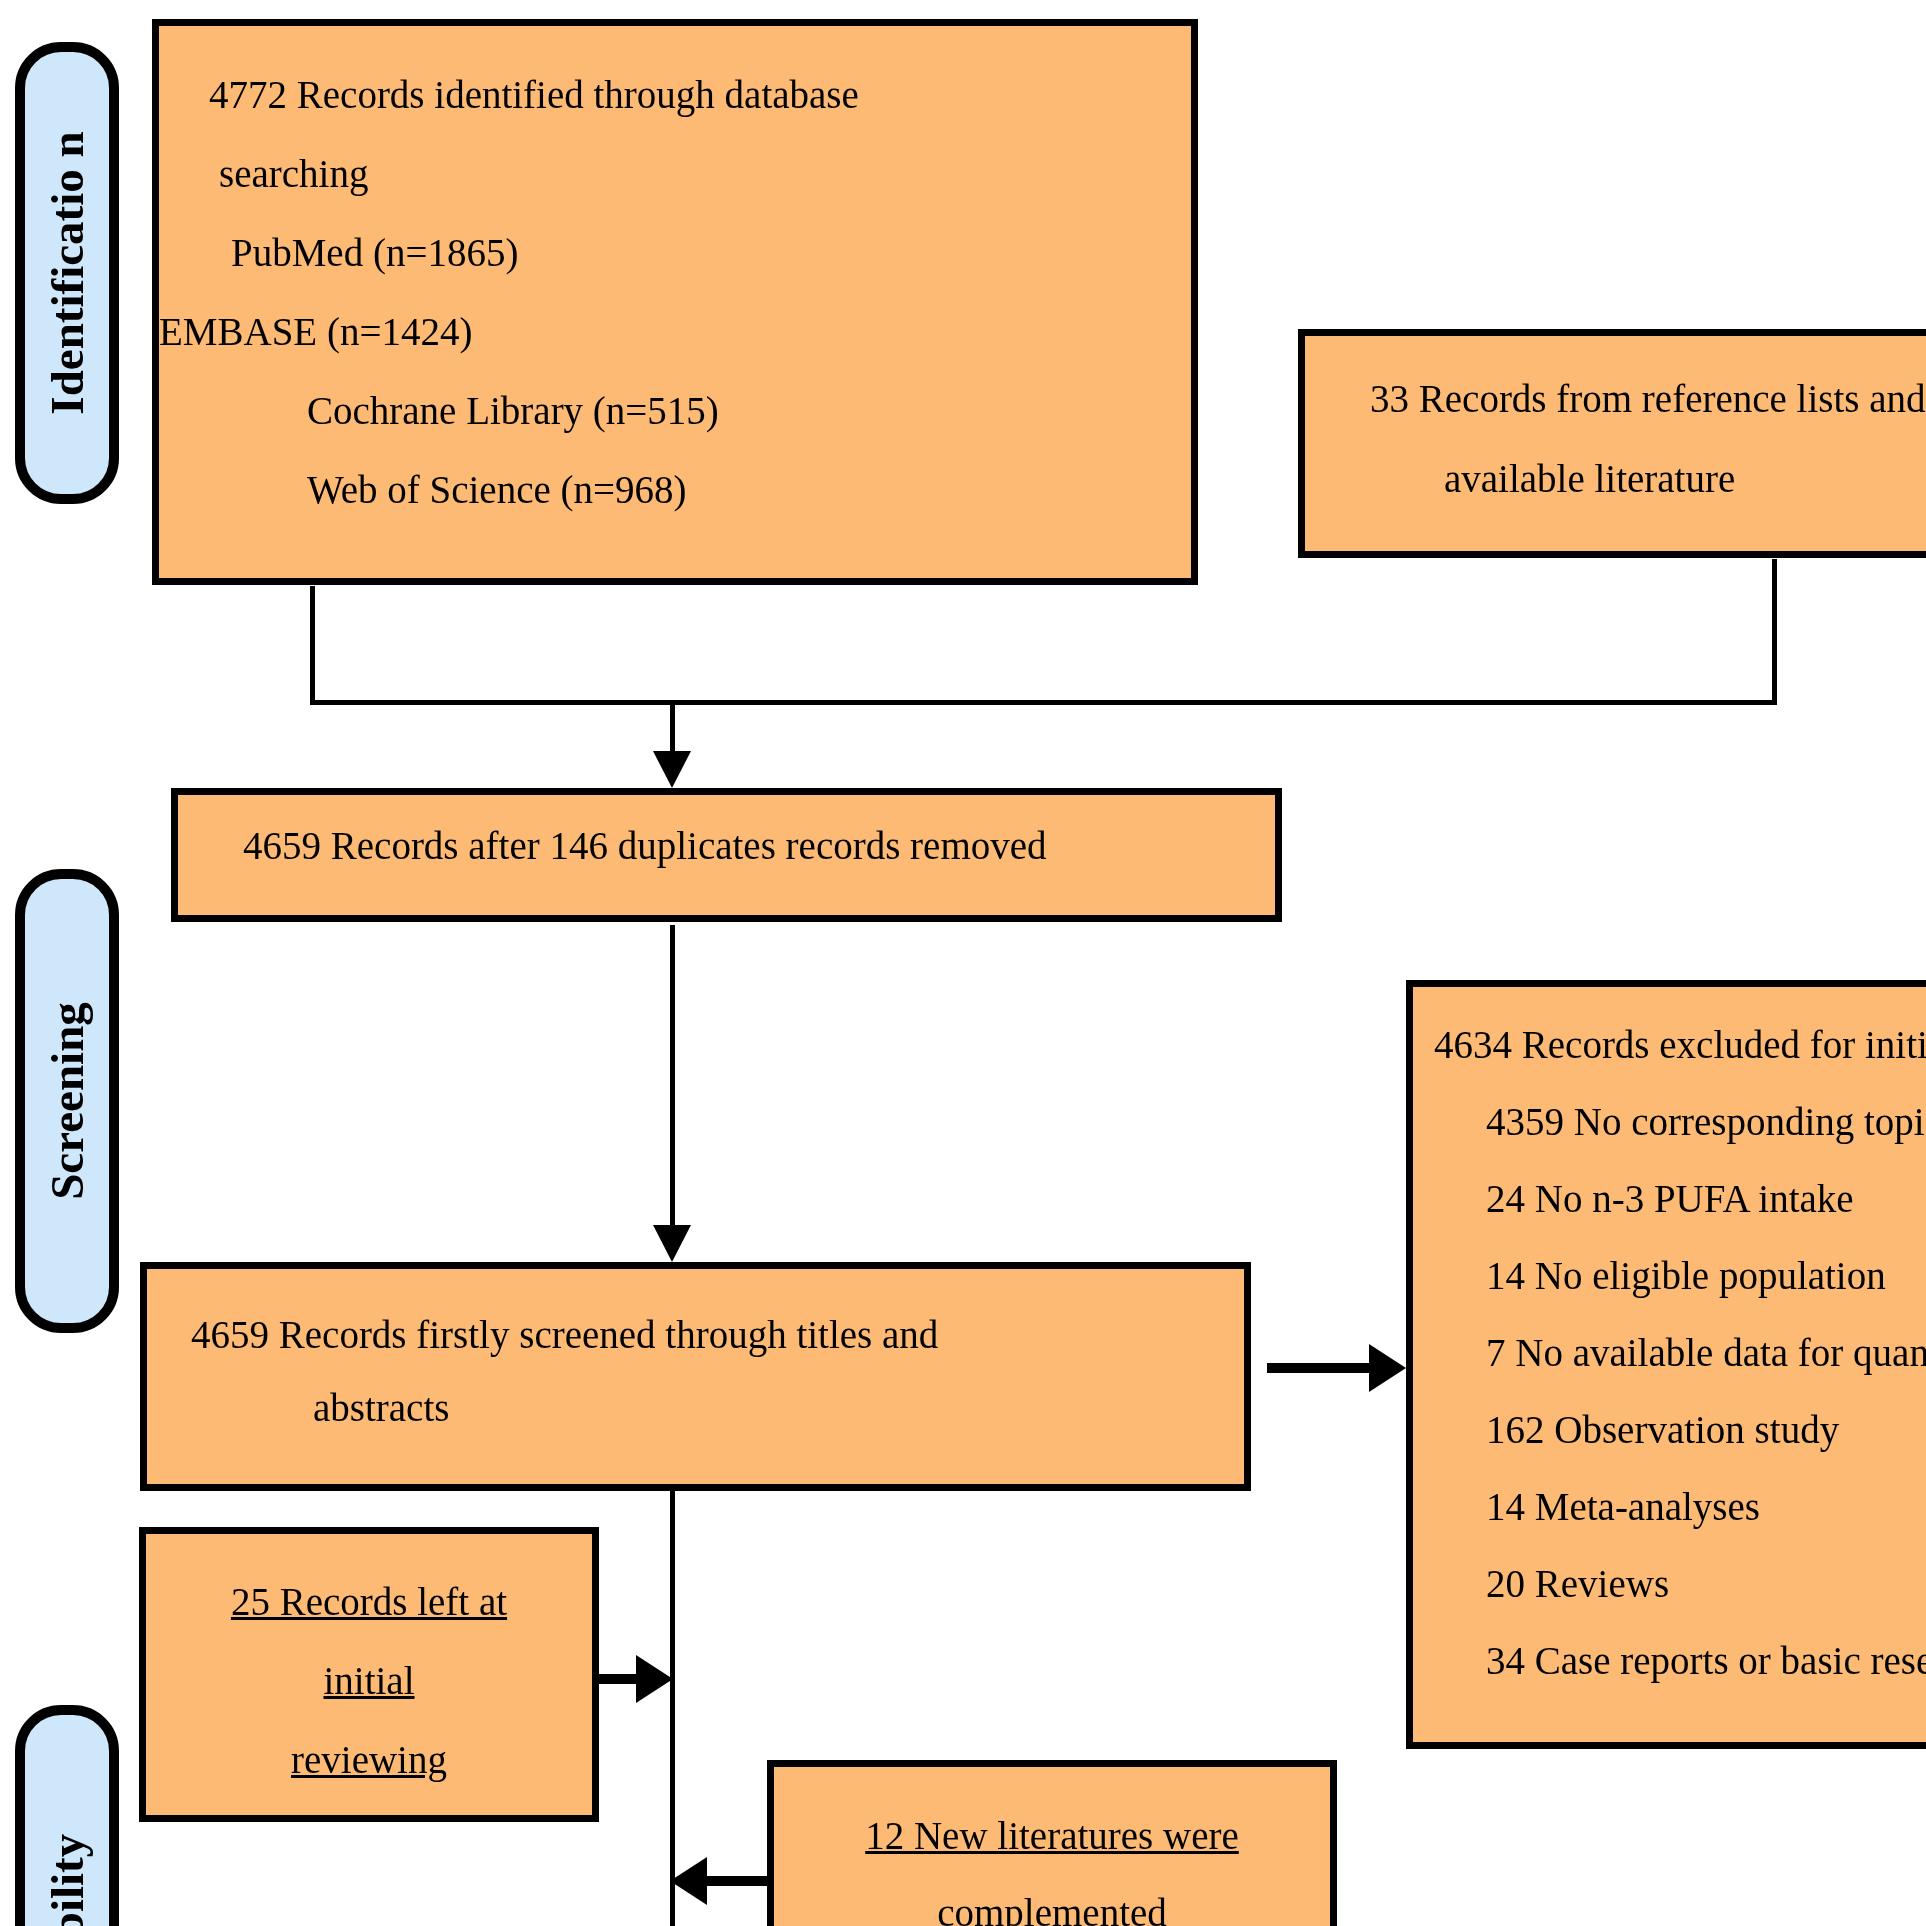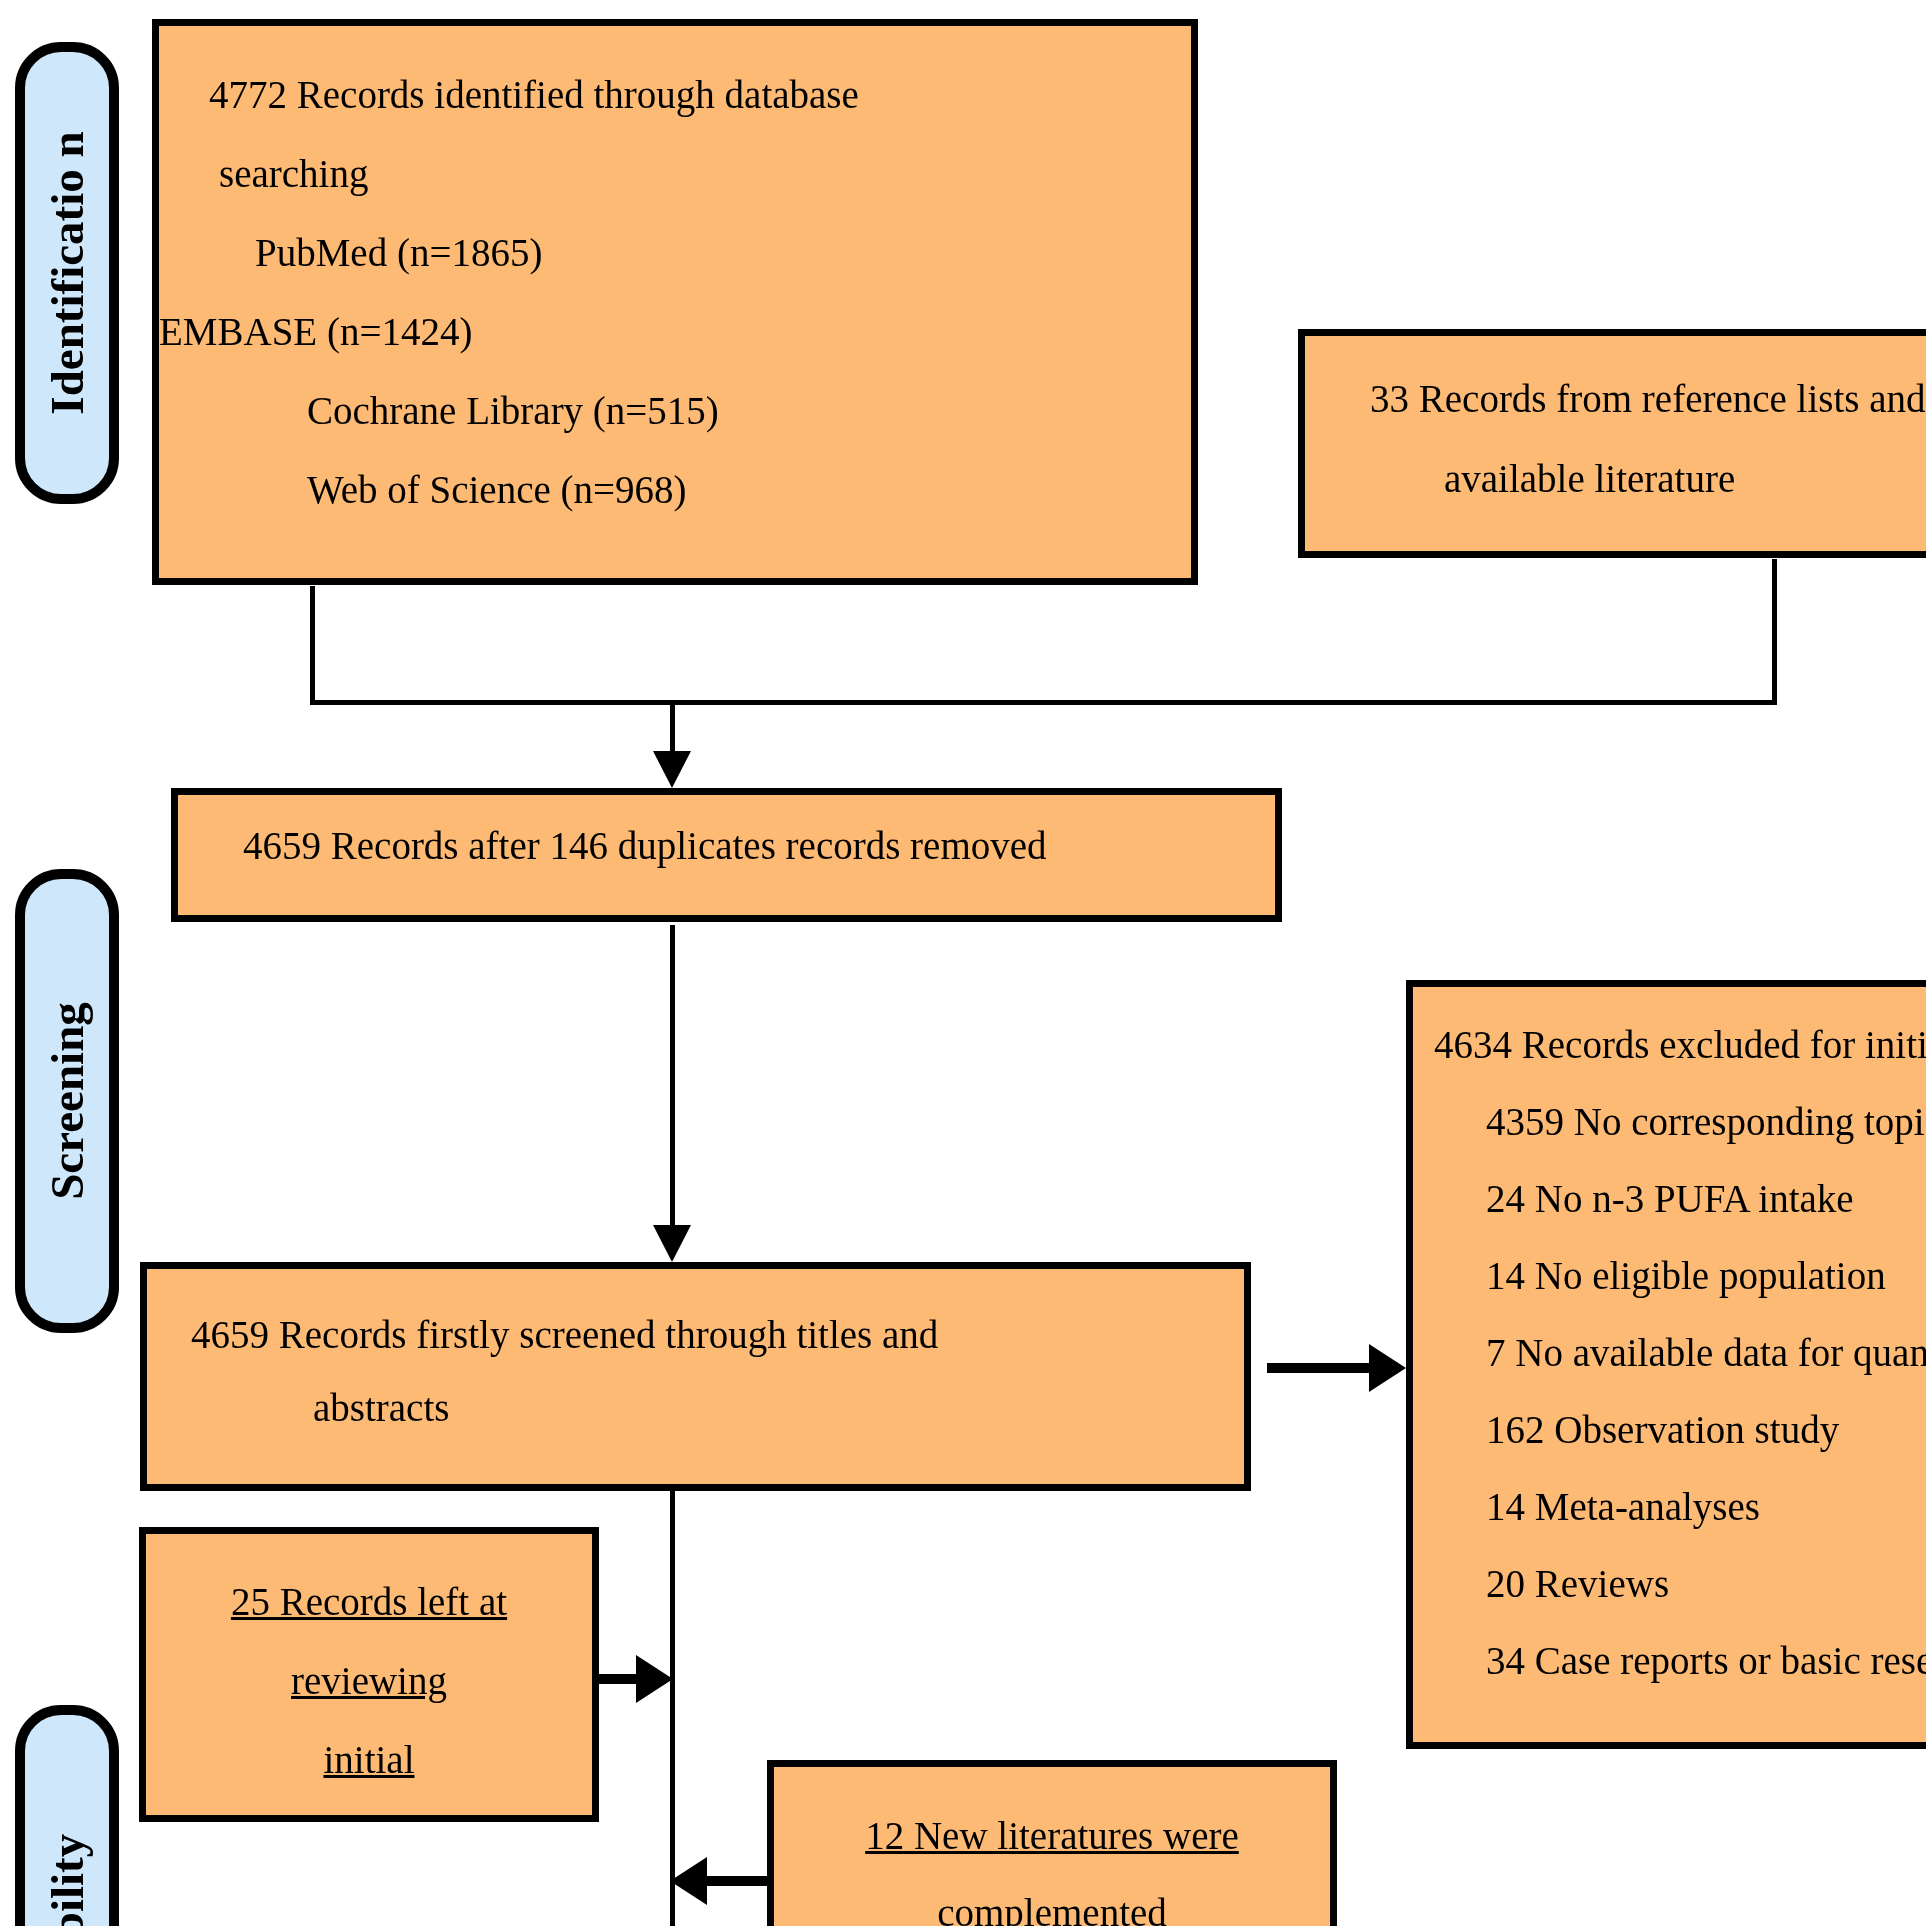--- a/index.html
+++ b/index.html
@@ -42,21 +42,21 @@
   <div class="stage" style="left:15.4px;top:869px;width:104px;height:464px;">
     <div class="rot">Screening</div>
   </div>
   <div class="stage" style="left:15.4px;top:1705px;width:104px;height:456px;">
     <div class="rot">Eligibility</div>
   </div>
 
   <div class="box" style="left:152px;top:19px;width:1046px;height:566px;padding-top:29px;line-height:79px;">
     <div class="ln" style="padding-left:50px;">4772 Records identified through database</div>
     <div class="ln" style="padding-left:60px;">searching</div>
-    <div class="ln" style="padding-left:96px;">PubMed (n=1865)</div>
+    <div class="ln" style="padding-left:72px;">PubMed (n=1865)</div>
     <div class="ln" style="">EMBASE (n=1424)</div>
     <div class="ln" style="padding-left:148px;">Cochrane Library (n=515)</div>
     <div class="ln" style="padding-left:148px;">Web of Science (n=968)</div>
   </div>
 
   <div class="box" style="left:1298px;top:329px;width:955px;height:229px;padding-top:23px;line-height:80px;">
     <div class="ln" style="padding-left:65px;">33 Records from reference lists and other</div>
     <div class="ln" style="padding-left:139px;">available literature</div>
   </div>
 
@@ -76,22 +76,22 @@
     <div class="ln" style="padding-left:73px;">14 No eligible population</div>
     <div class="ln" style="padding-left:73px;">7 No available data for quantitative analysis</div>
     <div class="ln" style="padding-left:73px;">162 Observation study</div>
     <div class="ln" style="padding-left:73px;">14 Meta-analyses</div>
     <div class="ln" style="padding-left:73px;">20 Reviews</div>
     <div class="ln" style="padding-left:73px;">34 Case reports or basic researches</div>
   </div>
 
   <div class="box center" style="left:139px;top:1527px;width:460px;height:295px;padding-top:28px;line-height:79px;">
     <div class="ln">25 Records left at</div>
+    <div class="ln">initial</div>
     <div class="ln">reviewing</div>
-    <div class="ln">initial</div>
   </div>
 
   <div class="box center" style="left:767px;top:1760px;width:570px;height:237px;padding-top:30px;line-height:77px;">
     <div class="ln">12 New literatures were</div>
     <div class="ln">complemented</div>
   </div>
 
   <div class="line" style="left:310px;top:586px;width:4.6px;height:117px;"></div>
   <div class="line" style="left:1772px;top:559px;width:4.6px;height:144px;"></div>
   <div class="line" style="left:310px;top:700px;width:1467px;height:4.6px;"></div>

